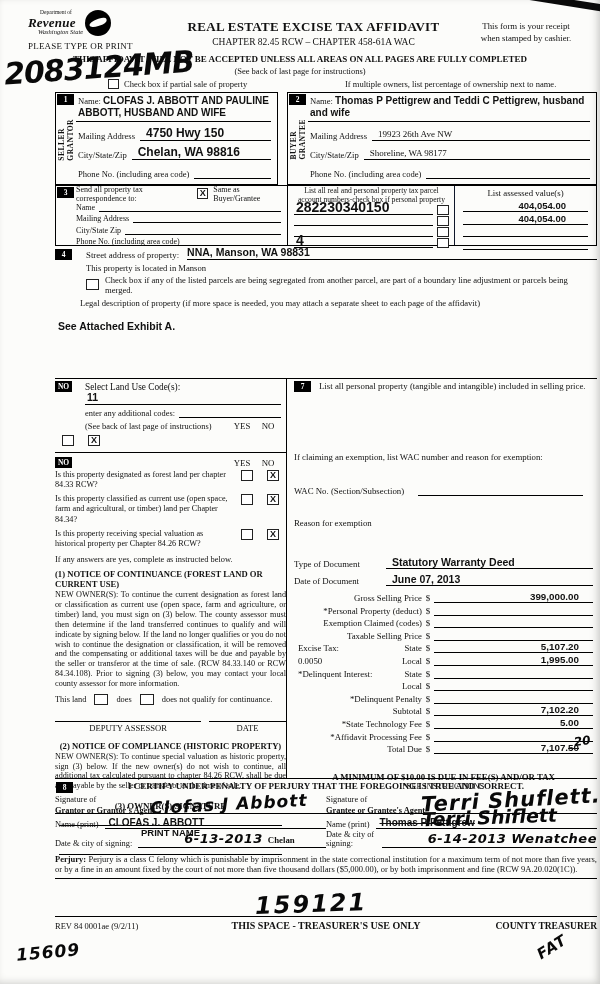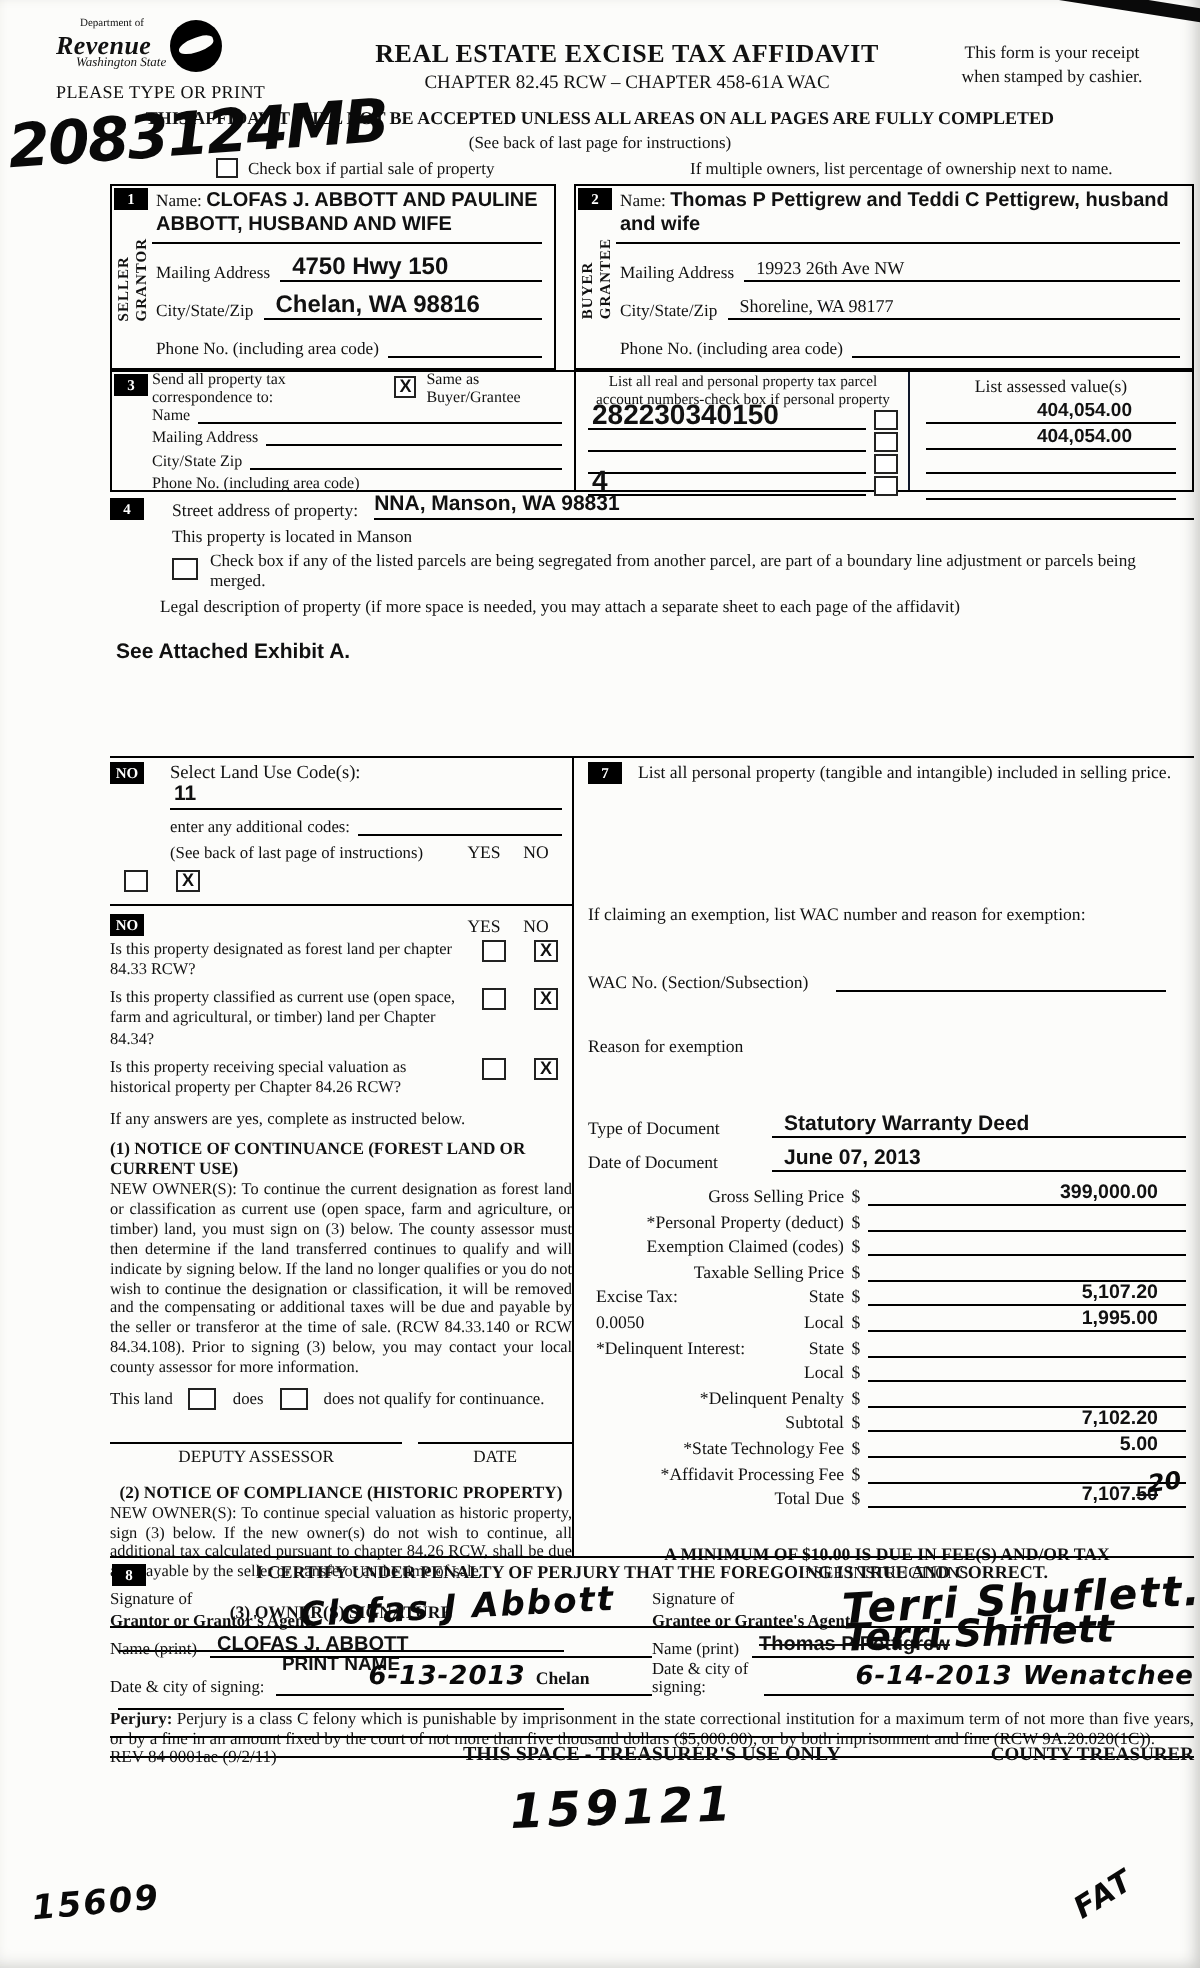--- a/index.html
+++ b/index.html
@@ -137,21 +137,21 @@
   #sec8 .secno { position:absolute; left:1px; top:3px; }
   .certify { text-align:center; font-size:9px; font-weight:bold; }
   .sigcols { display:flex; margin-top:3px; }
   .sigcol { flex:1; position:relative; }
   .siglabel { font-size:8.4px; line-height:1.35; }
   .sigrow { display:flex; align-items:flex-end; font-size:8.4px; height:15px; }
   .sigrow .fill { flex:1; border-bottom:1px solid #000; margin-left:6px; padding-left:4px; font-size:10px; line-height:1.1;}
   .sigunder { border-bottom:1px solid #000; margin-top:-4px; }
   .scribble { position:absolute; font-size:17px; transform:rotate(-3deg); letter-spacing:1px; white-space:nowrap; z-index:4;}
   .perjury { font-size:8.5px; line-height:1.25; text-align:justify; margin-top:6px; border-bottom:1px solid #000; padding-bottom:3px;}
-  #footer { position:absolute; top:868px; left:55px; width:542px; display:flex; align-items:center; border-top:1px solid #000; padding-top:3px;}
+  #footer { position:absolute; top:916px; left:55px; width:542px; display:flex; align-items:center; border-top:1px solid #000; padding-top:3px;}
   .rev { font-size:8.5px; width:150px; }
   .tspace { flex:1; text-align:center; font-weight:bold; font-size:10px; }
   .county { width:150px; text-align:right; font-weight:bold; font-size:9.5px; }
 
   
   #hw-center { position:absolute; top:890px; left:255px; font-size:24px; transform:rotate(-2deg); letter-spacing:2px;}
   #hw-left { position:absolute; top:942px; left:16px; font-size:17px; transform:rotate(-5deg); letter-spacing:1px;}
   #hw-right { position:absolute; top:938px; right:32px; font-size:15px; transform:rotate(-32deg); letter-spacing:1px;}
   #corner-mark { position:absolute; top:-3px; right:-30px; width:150px; height:7px; background:#0a0a0a; transform:rotate(9deg); }
   .gname-hand { position:absolute; top:-8px; left:96px; font-size:19px; transform:rotate(-2deg); white-space:nowrap; z-index:4;}

